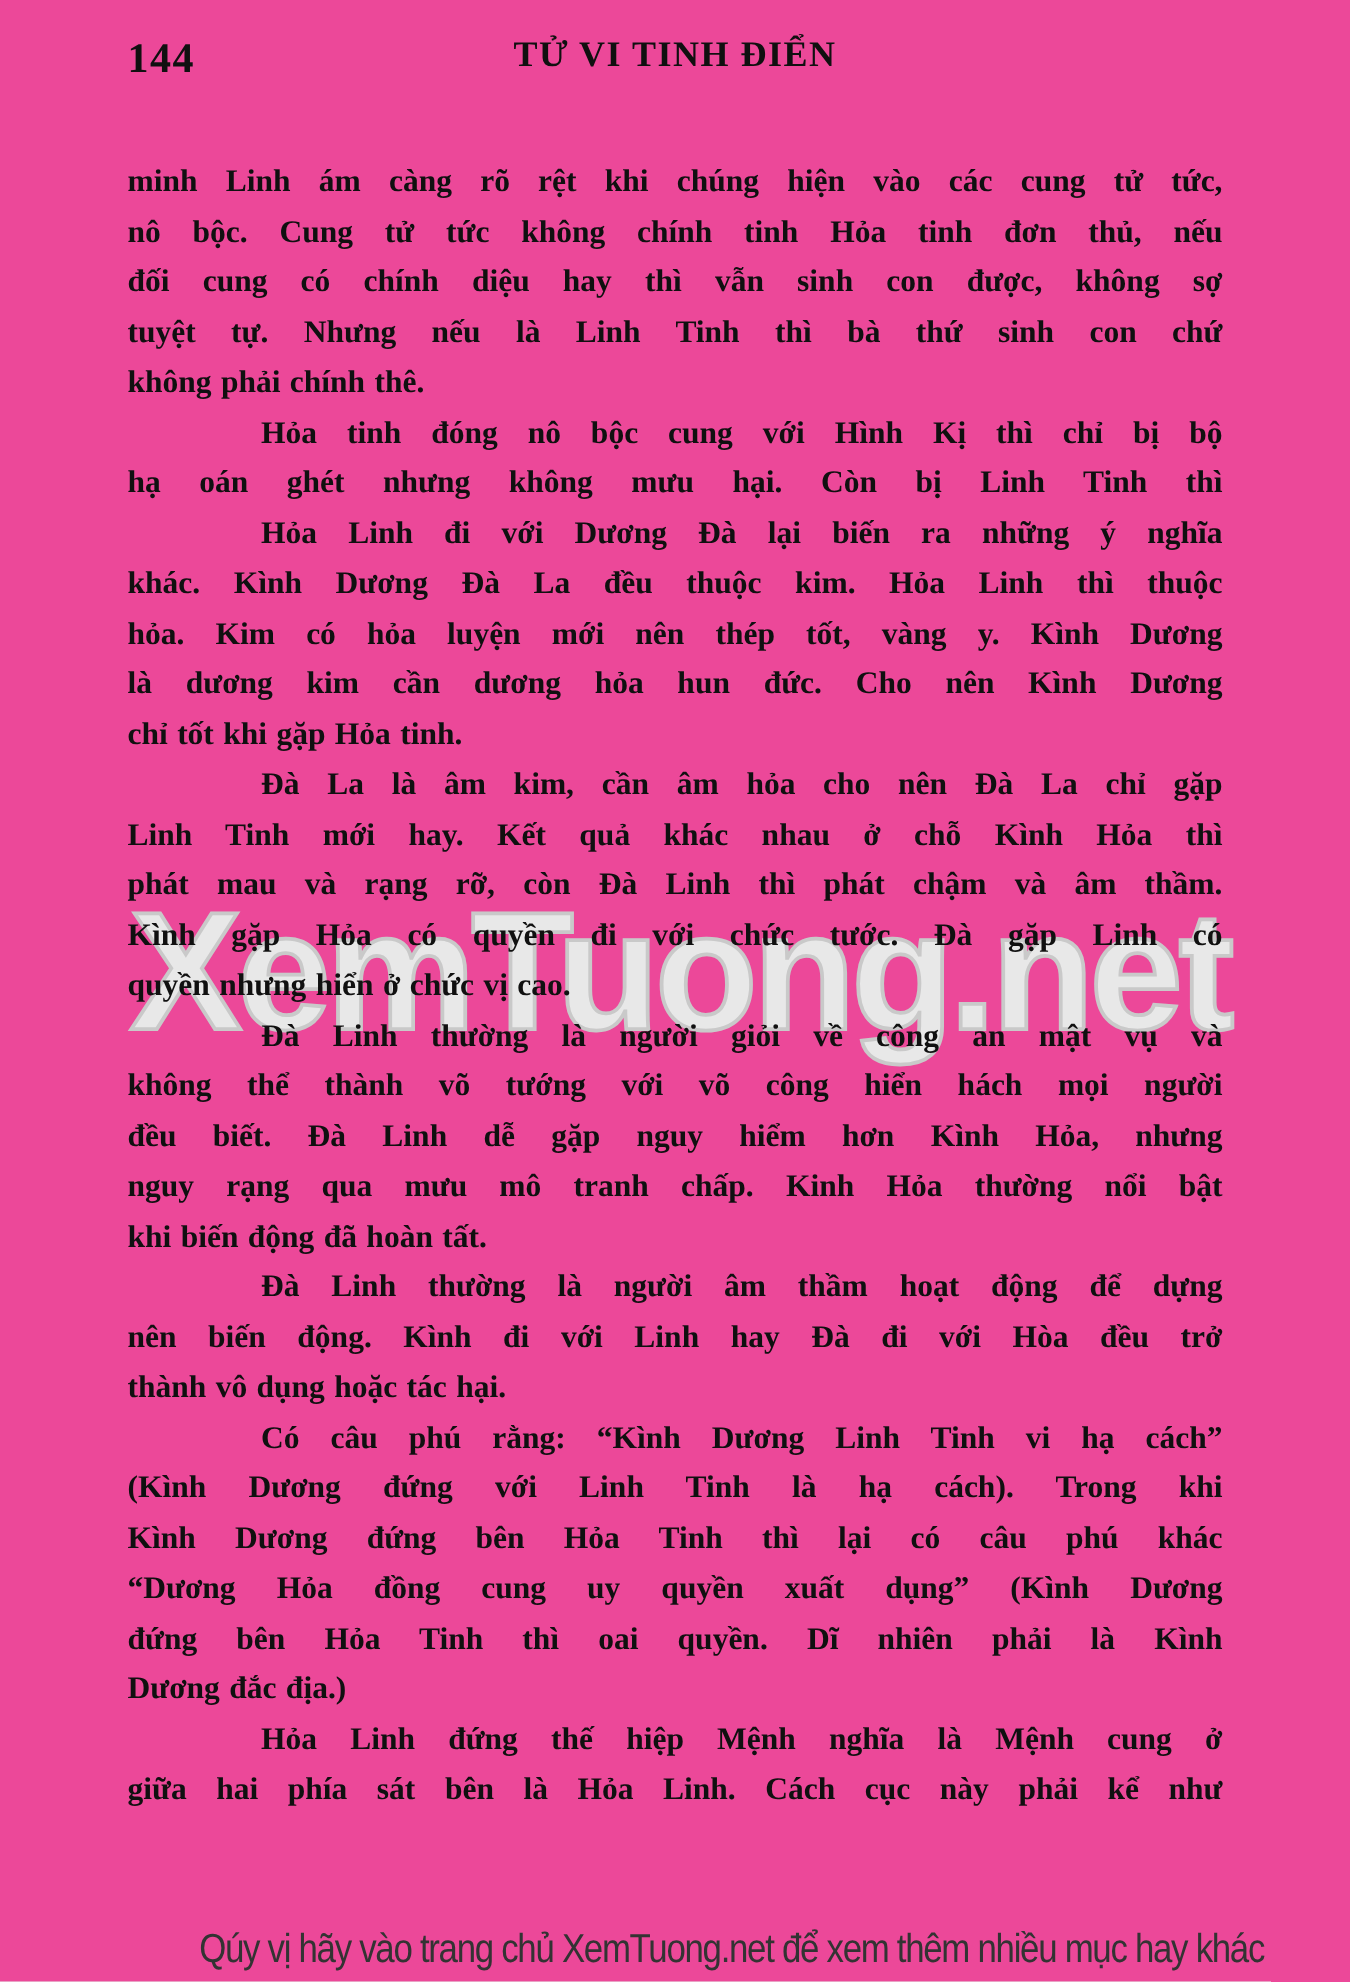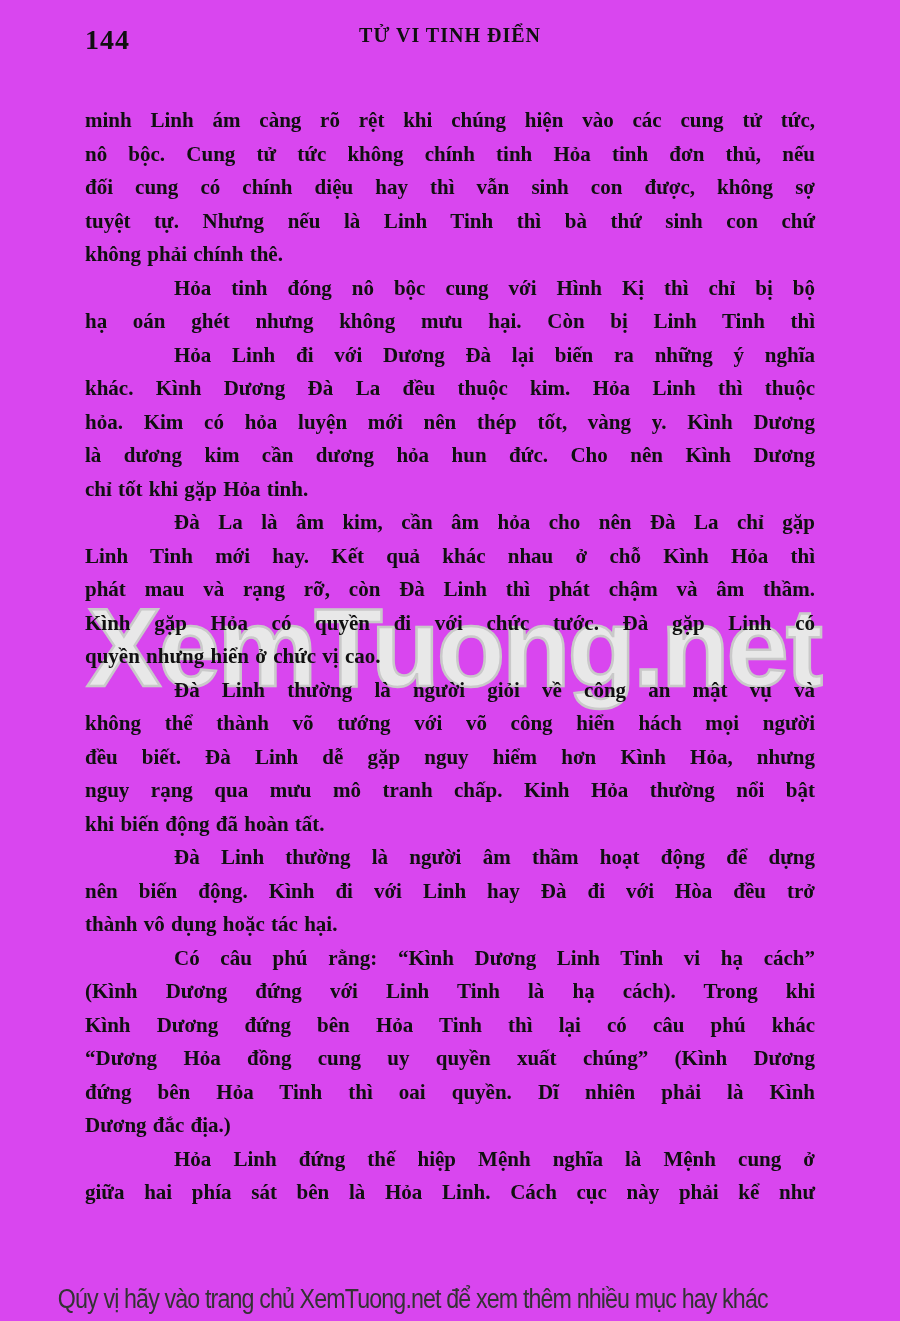--- a/index.html
+++ b/index.html
@@ -1,34 +1,34 @@
 <!DOCTYPE html>
 <html><head>
 <meta charset="utf-8">
 <style>
   html,body{margin:0;padding:0;background:#e8e8e8;}
   .page{
     position:relative;
     width:900px;height:1321px;
     margin:0 auto;
-    background:#d946ef;
+    background:#ec4899;
     overflow:hidden;
     font-family:"Liberation Serif","DejaVu Serif",serif;
     color:#101010;
   }
   
   .header{position:absolute;top:24px;left:85px;right:85px;height:36px;}
   .page-number{
     position:absolute;left:0;top:0;
     font-size:28px;font-weight:bold;letter-spacing:1px;
   }
   .page-title{
     position:absolute;left:0;right:0;top:0;margin:0;
     text-align:center;
-    font-size:20px;font-weight:bold;letter-spacing:1px;
+    font-size:24px;font-weight:bold;letter-spacing:1px;
   }
   
   .watermark{
     position:absolute;
     top:583px;left:80px;width:740px;
     z-index:1;
     font-family:Liberation Sans, sans-serif;
     font-weight:bold;
     font-size:112px;
     letter-spacing:-3px;
@@ -51,21 +51,21 @@
     text-align-last:justify;
     white-space:normal;
     word-spacing:1px;
   }
   .line.last{text-align-last:left;}
   .line.indent{padding-left:89px;}
   
   .footer{
     position:absolute;z-index:2;
     left:0;right:0;bottom:6px;
-    text-align:left;
+    text-align:right;
   }
   .footer span{
     display:inline-block;
     font-family:"Liberation Sans","DejaVu Sans",sans-serif;
     font-size:27px;
     color:#333333;
     letter-spacing:-1px;
     transform:scaleX(0.86);
     transform-origin:center;
     white-space:nowrap;
@@ -105,21 +105,21 @@
       <div class="line">không thể thành võ tướng với võ công hiển hách mọi người</div>
       <div class="line">đều biết. Đà Linh dễ gặp nguy hiểm hơn Kình Hỏa, nhưng</div>
       <div class="line">nguy rạng qua mưu mô tranh chấp. Kinh Hỏa thường nổi bật</div>
       <div class="line last">khi biến động đã hoàn tất.</div>
       <div class="line indent">Đà Linh thường là người âm thầm hoạt động để dựng</div>
       <div class="line">nên biến động. Kình đi với Linh hay Đà đi với Hòa đều trở</div>
       <div class="line last">thành vô dụng hoặc tác hại.</div>
       <div class="line indent">Có câu phú rằng: “Kình Dương Linh Tinh vi hạ cách”</div>
       <div class="line">(Kình Dương đứng với Linh Tinh là hạ cách). Trong khi</div>
       <div class="line">Kình Dương đứng bên Hỏa Tinh thì lại có câu phú khác</div>
-      <div class="line">“Dương Hỏa đồng cung uy quyền xuất chúng” (Kình Dương</div>
+      <div class="line">“Dương Hỏa đồng cung uy quyền xuất dụng” (Kình Dương</div>
       <div class="line">đứng bên Hỏa Tinh thì oai quyền. Dĩ nhiên phải là Kình</div>
       <div class="line last">Dương đắc địa.)</div>
       <div class="line indent">Hỏa Linh đứng thế hiệp Mệnh nghĩa là Mệnh cung ở</div>
       <div class="line">giữa hai phía sát bên là Hỏa Linh. Cách cục này phải kể như</div>
     </main>
 
   <div class="footer">
     <span>Qúy vị hãy vào trang chủ XemTuong.net để xem thêm nhiều mục hay khác</span>
   </div>
 

